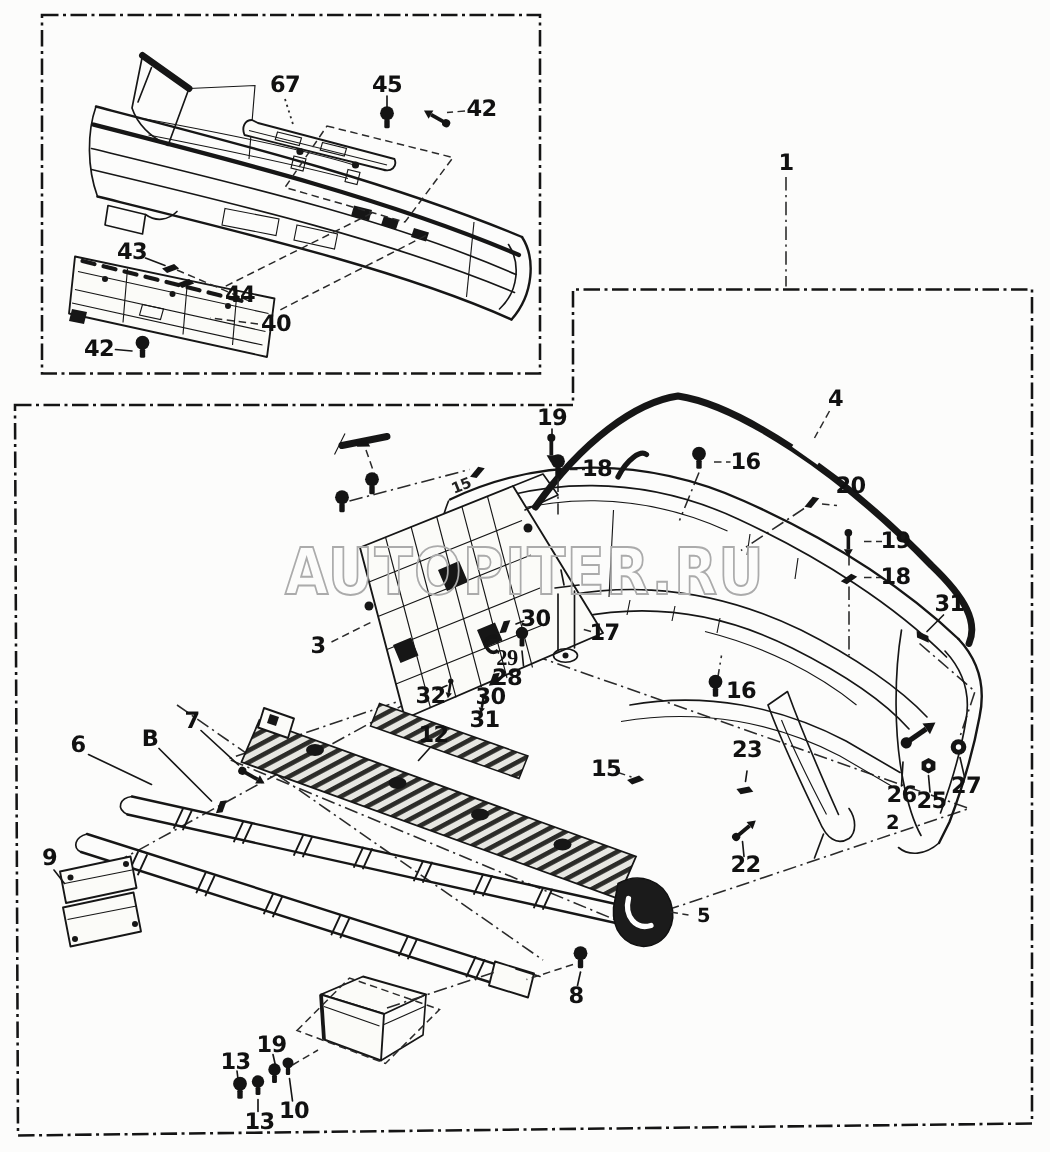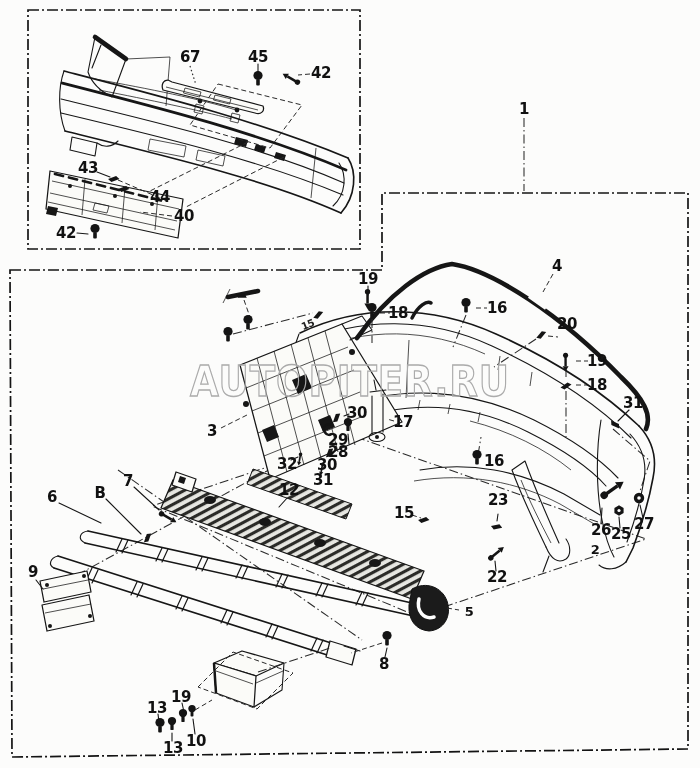--- a/index.html
+++ b/index.html
@@ -374,21 +374,21 @@
       <span class="callout" style="left: 368px; top: 279px;">19</span>
       <span class="callout" style="left: 398px; top: 313px;">18</span>
       <span class="callout" style="left: 497px; top: 308px;">16</span>
       <span class="callout" style="left: 567px; top: 324px;">20</span>
       <span class="callout" style="left: 597px; top: 361px;">19</span>
       <span class="callout" style="left: 597px; top: 385px;">18</span>
       <span class="callout" style="left: 633px; top: 403px;">31</span>
       <span class="callout" style="left: 212px; top: 431px;">3</span>
       <span class="callout" style="left: 357px; top: 413px;">30</span>
       <span class="callout" style="left: 403px; top: 422px; text-align: right;">17</span>
-      <span class="callout" style="left: 338px; top: 440px;">29</span>
+      <span class="callout" style="left: 338px; top: 440px; font-family: Liberation Serif, serif;">29</span>
       <span class="callout" style="left: 338px; top: 452px;">28</span>
       <span class="callout" style="left: 287px; top: 464px;">32</span>
       <span class="callout" style="left: 327px; top: 465px;">30</span>
       <span class="callout" style="left: 323px; top: 480px;">31</span>
       <span class="callout" style="left: 494px; top: 461px;">16</span>
       <span class="callout" style="left: 289px; top: 490px;">12</span>
       <span class="callout" style="left: 404px; top: 513px;">15</span>
       <span class="callout small" style="left: 308px; top: 325px;">15</span>
       <span class="callout" style="left: 52px; top: 497px;">6</span>
       <span class="callout" style="left: 100px; top: 493px;">B</span>

